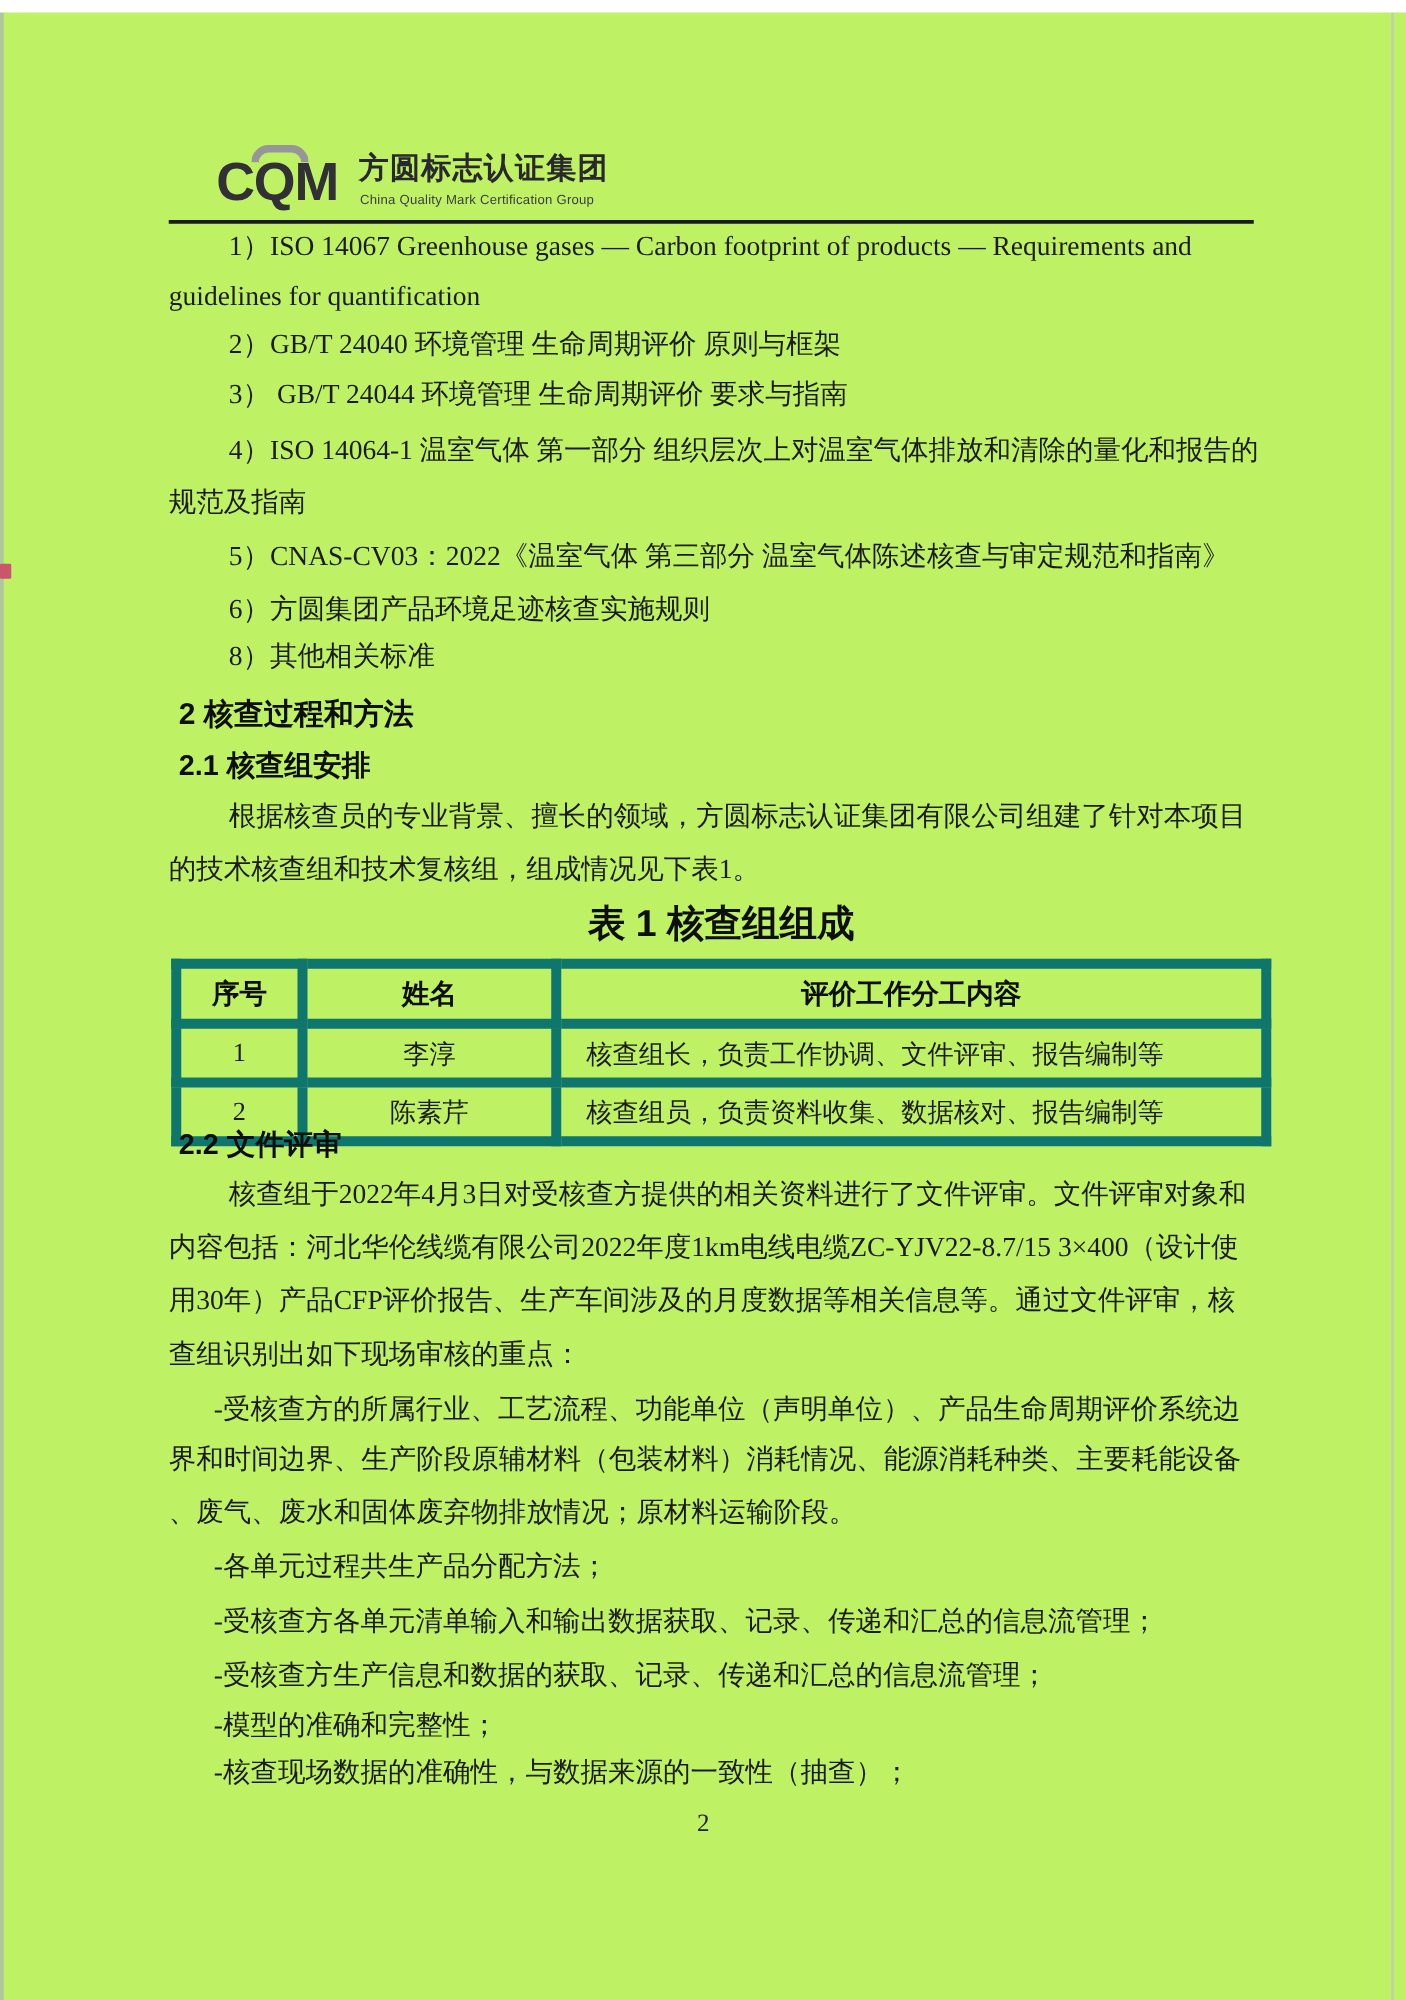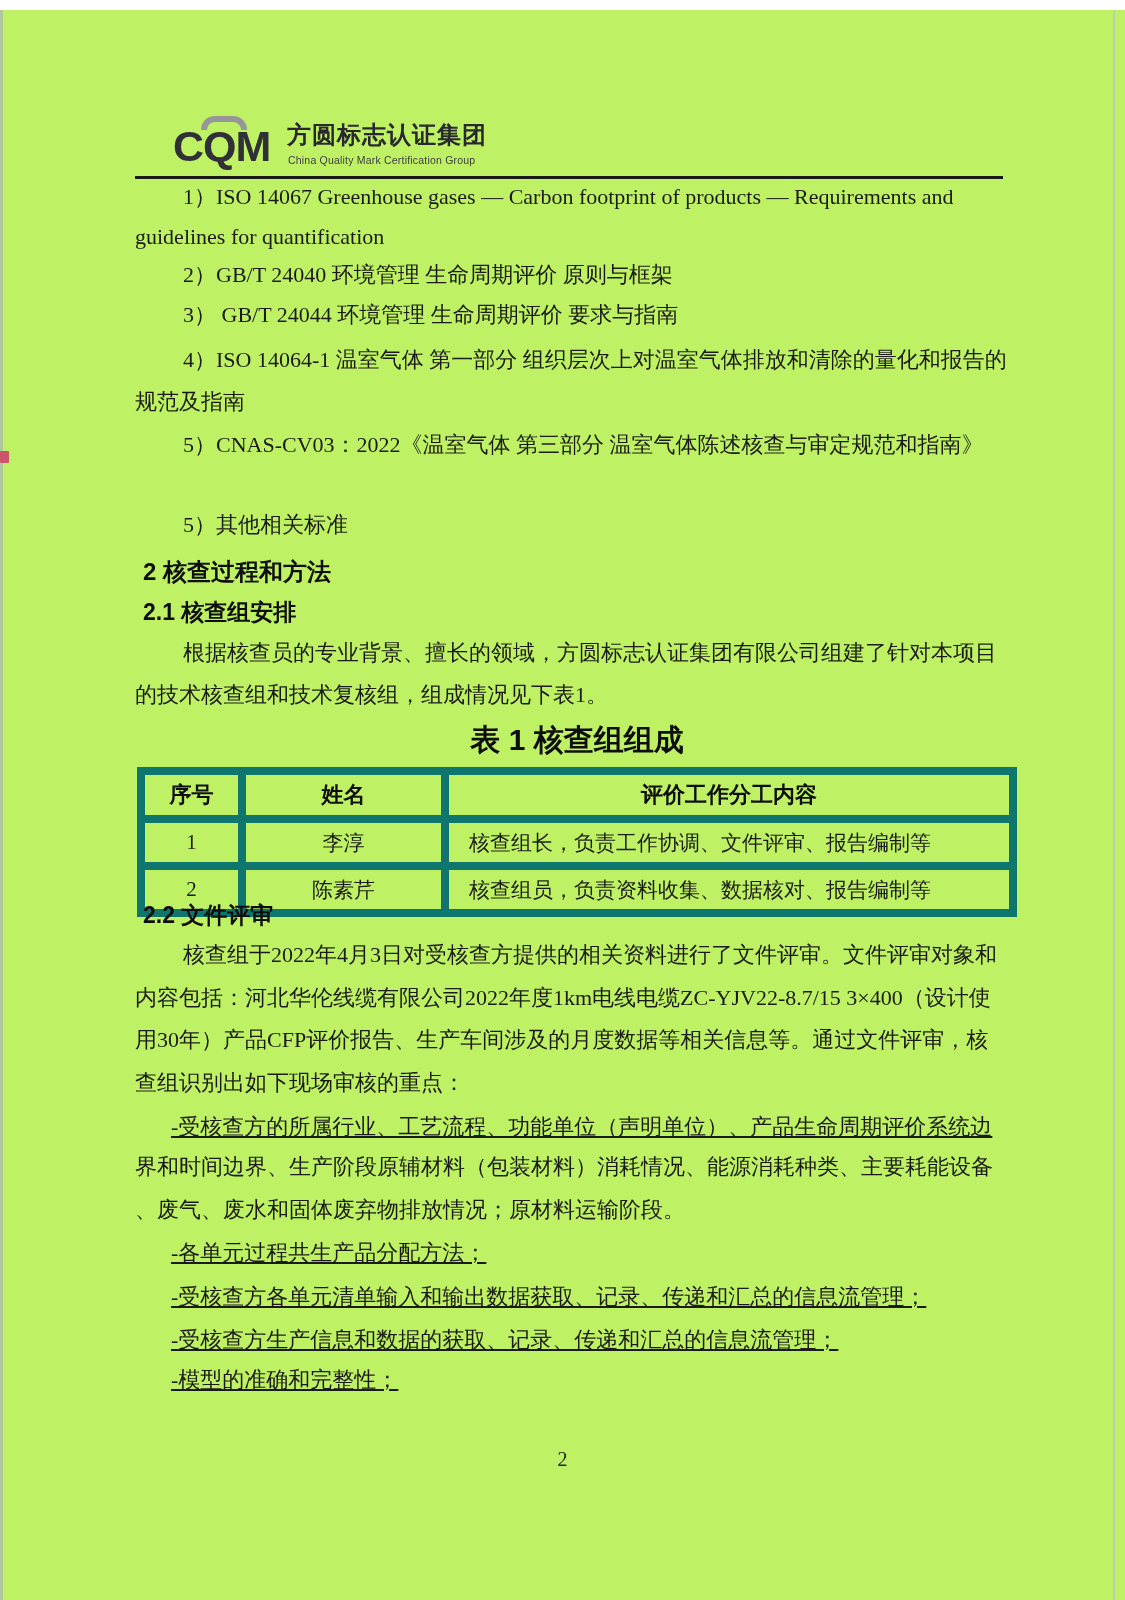--- a/index.html
+++ b/index.html
@@ -15,21 +15,21 @@
   .logo-cqm{position:absolute;left:173px;top:115px;font-family:"Liberation Sans","DejaVu Sans",sans-serif;
             font-weight:800;font-size:43px;line-height:43px;letter-spacing:-1px;color:#303036;}
   .logo-cn{position:absolute;left:287px;top:112px;font-family:"Liberation Sans","DejaVu Sans",sans-serif;
            font-weight:700;font-size:24px;line-height:26px;color:#28282e;letter-spacing:1px;white-space:nowrap;}
   .logo-en{position:absolute;left:288px;top:144px;font-family:"Liberation Sans","DejaVu Sans",sans-serif;
            font-size:10.5px;color:#3c3c42;letter-spacing:.2px;white-space:nowrap;}
   .rule{position:absolute;left:135px;top:166px;width:868px;height:3px;}
   
   .ln{position:absolute;left:135px;width:880px;height:36px;line-height:36px;font-size:22px;white-space:nowrap;}
   .ind{text-indent:48px;}       
-  .dash{text-indent:36px;text-decoration:underline;}      
+  .dash{text-indent:36px;}      
   .hd{font-family:"Liberation Sans","DejaVu Sans",sans-serif;font-weight:700;color:#0e0e0e;padding-left:8px;font-size:23px;}
   .hd-big{font-size:24px;}
   .caption{left:137px;width:880px;text-align:center;font-family:"Liberation Sans","DejaVu Sans",sans-serif;
            font-weight:700;font-size:30px;color:#0e0e0e;}
   
   table.team{position:absolute;top:757px;left:137px;width:880px;border-collapse:collapse;table-layout:fixed;}
   table.team th,table.team td{border:8px solid #0f766e;overflow:hidden;}
   table.team th{height:38px;font-family:"Liberation Sans","DejaVu Sans",sans-serif;font-weight:700;
                 font-size:22px;color:#0e0e0e;text-align:center;}
   table.team td{height:37px;font-size:21px;text-align:center;color:#1b1b1b;}
@@ -55,21 +55,22 @@
   </div>
   <div class="rule" style="background: rgb(26, 26, 26);"></div>
 
   <div class="ln ind" style="top:169px">1）ISO 14067 Greenhouse gases — Carbon footprint of products — Requirements and</div>
   <div class="ln" style="top:209px">guidelines for quantification</div>
   <div class="ln ind" style="top:247px">2）GB/T 24040 环境管理 生命周期评价 原则与框架</div>
   <div class="ln ind" style="top:287px">3） GB/T 24044 环境管理 生命周期评价 要求与指南</div>
   <div class="ln ind" style="top:332px">4）ISO 14064-1 温室气体 第一部分 组织层次上对温室气体排放和清除的量化和报告的</div>
   <div class="ln" style="top:374px">规范及指南</div>
   <div class="ln ind" style="top:417px">5）CNAS-CV03：2022《温室气体 第三部分 温室气体陈述核查与审定规范和指南》</div>
-  <div class="ln ind" style="top:497px">5）其他相关标准</div>
+  <div class="ln ind" style="top:459px">6）方圆集团产品环境足迹核查实施规则</div>
+  <div class="ln ind" style="top:497px">8）其他相关标准</div>
 
   <div class="ln hd hd-big" style="top:544px">2 核查过程和方法</div>
   <div class="ln hd" style="top:584px">2.1 核查组安排</div>
   <div class="ln ind" style="top:625px">根据核查员的专业背景、擅长的领域，方圆标志认证集团有限公司组建了针对本项目</div>
   <div class="ln" style="top:667px">的技术核查组和技术复核组，组成情况见下表1。</div>
   <div class="ln caption" style="top:712px">表 1  核查组组成</div>
 
   <table class="team">
     <colgroup>
         <col class="col-no">
@@ -102,15 +103,16 @@
   <div class="ln" style="top:970px">内容包括：河北华伦线缆有限公司2022年度1km电线电缆ZC-YJV22-8.7/15 3×400（设计使</div>
   <div class="ln" style="top:1012px">用30年）产品CFP评价报告、生产车间涉及的月度数据等相关信息等。通过文件评审，核</div>
   <div class="ln" style="top:1055px">查组识别出如下现场审核的重点：</div>
   <div class="ln dash" style="top:1099px">-受核查方的所属行业、工艺流程、功能单位（声明单位）、产品生命周期评价系统边</div>
   <div class="ln" style="top:1139px">界和时间边界、生产阶段原辅材料（包装材料）消耗情况、能源消耗种类、主要耗能设备</div>
   <div class="ln" style="top:1182px">、废气、废水和固体废弃物排放情况；原材料运输阶段。</div>
   <div class="ln dash" style="top:1225px">-各单元过程共生产品分配方法；</div>
   <div class="ln dash" style="top:1269px">-受核查方各单元清单输入和输出数据获取、记录、传递和汇总的信息流管理；</div>
   <div class="ln dash" style="top:1312px">-受核查方生产信息和数据的获取、记录、传递和汇总的信息流管理；</div>
   <div class="ln dash" style="top:1352px">-模型的准确和完整性；</div>
+  <div class="ln dash" style="top:1390px">-核查现场数据的准确性，与数据来源的一致性（抽查）；</div>
 
   <div class="pagenum">2</div>
 </div>
 
 </body></html>

